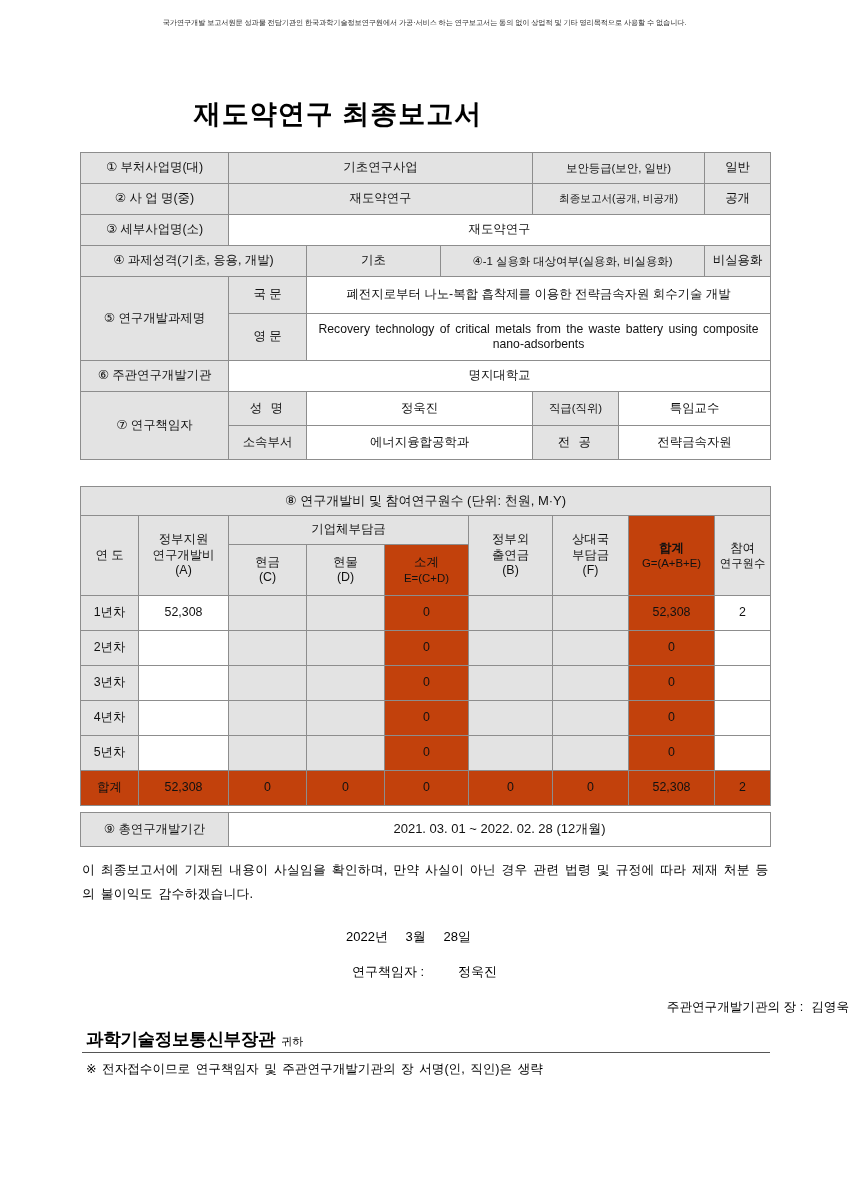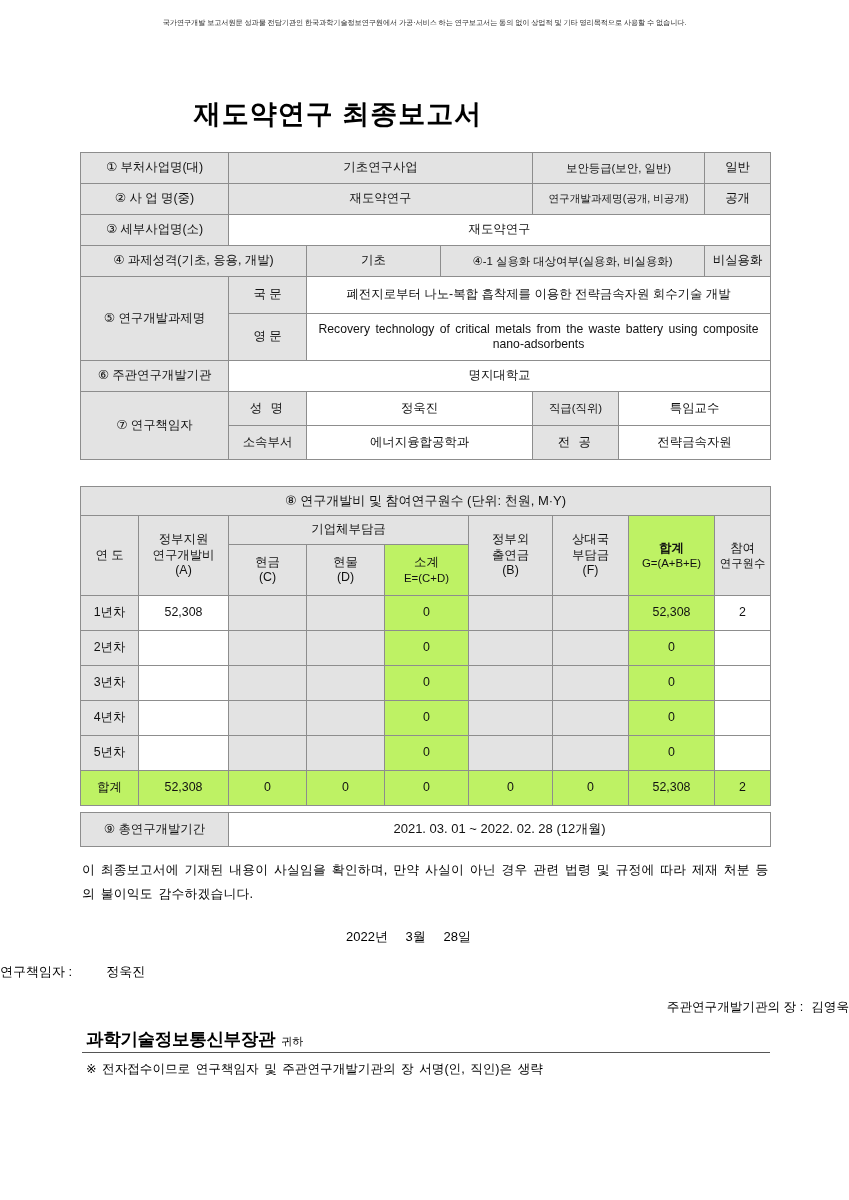--- a/index.html
+++ b/index.html
@@ -60,21 +60,21 @@
   .tbl td {
     border: 1px solid #8d8d8d;
     padding: 0 4px;
     text-align: center;
     vertical-align: middle;
     line-height: 1.25;
     color: #111;
   }
   .hd   { background: #e3e3e3; }
   .wht  { background: #ffffff; }
-  .orng { background: #bef264; }
+  .orng { background: #c2410c; }
   .num  { text-align: right; padding-right: 8px; margin-top: 25px; }
   .lft  { text-align: left; padding-left: 10px; }
   .small { font-size: 11.4px; }
   .xsmall { font-size: 10.6px; }
   .eng  { font-size: 12.2px; line-height: 1.35; word-spacing: 2px; }
   .spread { letter-spacing: 2.5px; }
 
   
   #info-table { top: 152px; }
   #info-table td { height: 30px; }
@@ -107,21 +107,21 @@
     width: 817px;
     text-align: center;
     font-size: 13px;
     word-spacing: 14px;
   }
   .sign-pi {
     position: absolute;
     left: 0;
     top: 963px;
     width: 849px;
-    text-align: left;
+    text-align: center;
     font-size: 13px;
   }
   .sign-pi .val { margin-left: 34px; }
   .sign-org {
     position: absolute;
     left: 0;
     top: 999px;
     width: 849px;
     text-align: right;
     font-size: 12.6px;
@@ -187,21 +187,21 @@
       <tr>
         <td class="hd">① 부처사업명(대)</td>
         <td class="hd" colspan="4">기초연구사업</td>
         <td class="hd small" colspan="2">보안등급(보안, 일반)</td>
         <td class="hd">일반</td>
       </tr>
 
       <tr>
         <td class="hd">② 사  업  명(중)</td>
         <td class="hd" colspan="4">재도약연구</td>
-        <td class="hd xsmall" colspan="2">연구개발과제명(공개, 비공개)</td>
+        <td class="hd xsmall" colspan="2">최종보고서(공개, 비공개)</td>
         <td class="hd">공개</td>
       </tr>
 
       <tr>
         <td class="hd">③ 세부사업명(소)</td>
         <td class="wht" colspan="7">재도약연구</td>
       </tr>
 
       <tr>
         <td class="hd" colspan="2">④ 과제성격(기초, 응용, 개발)</td>

